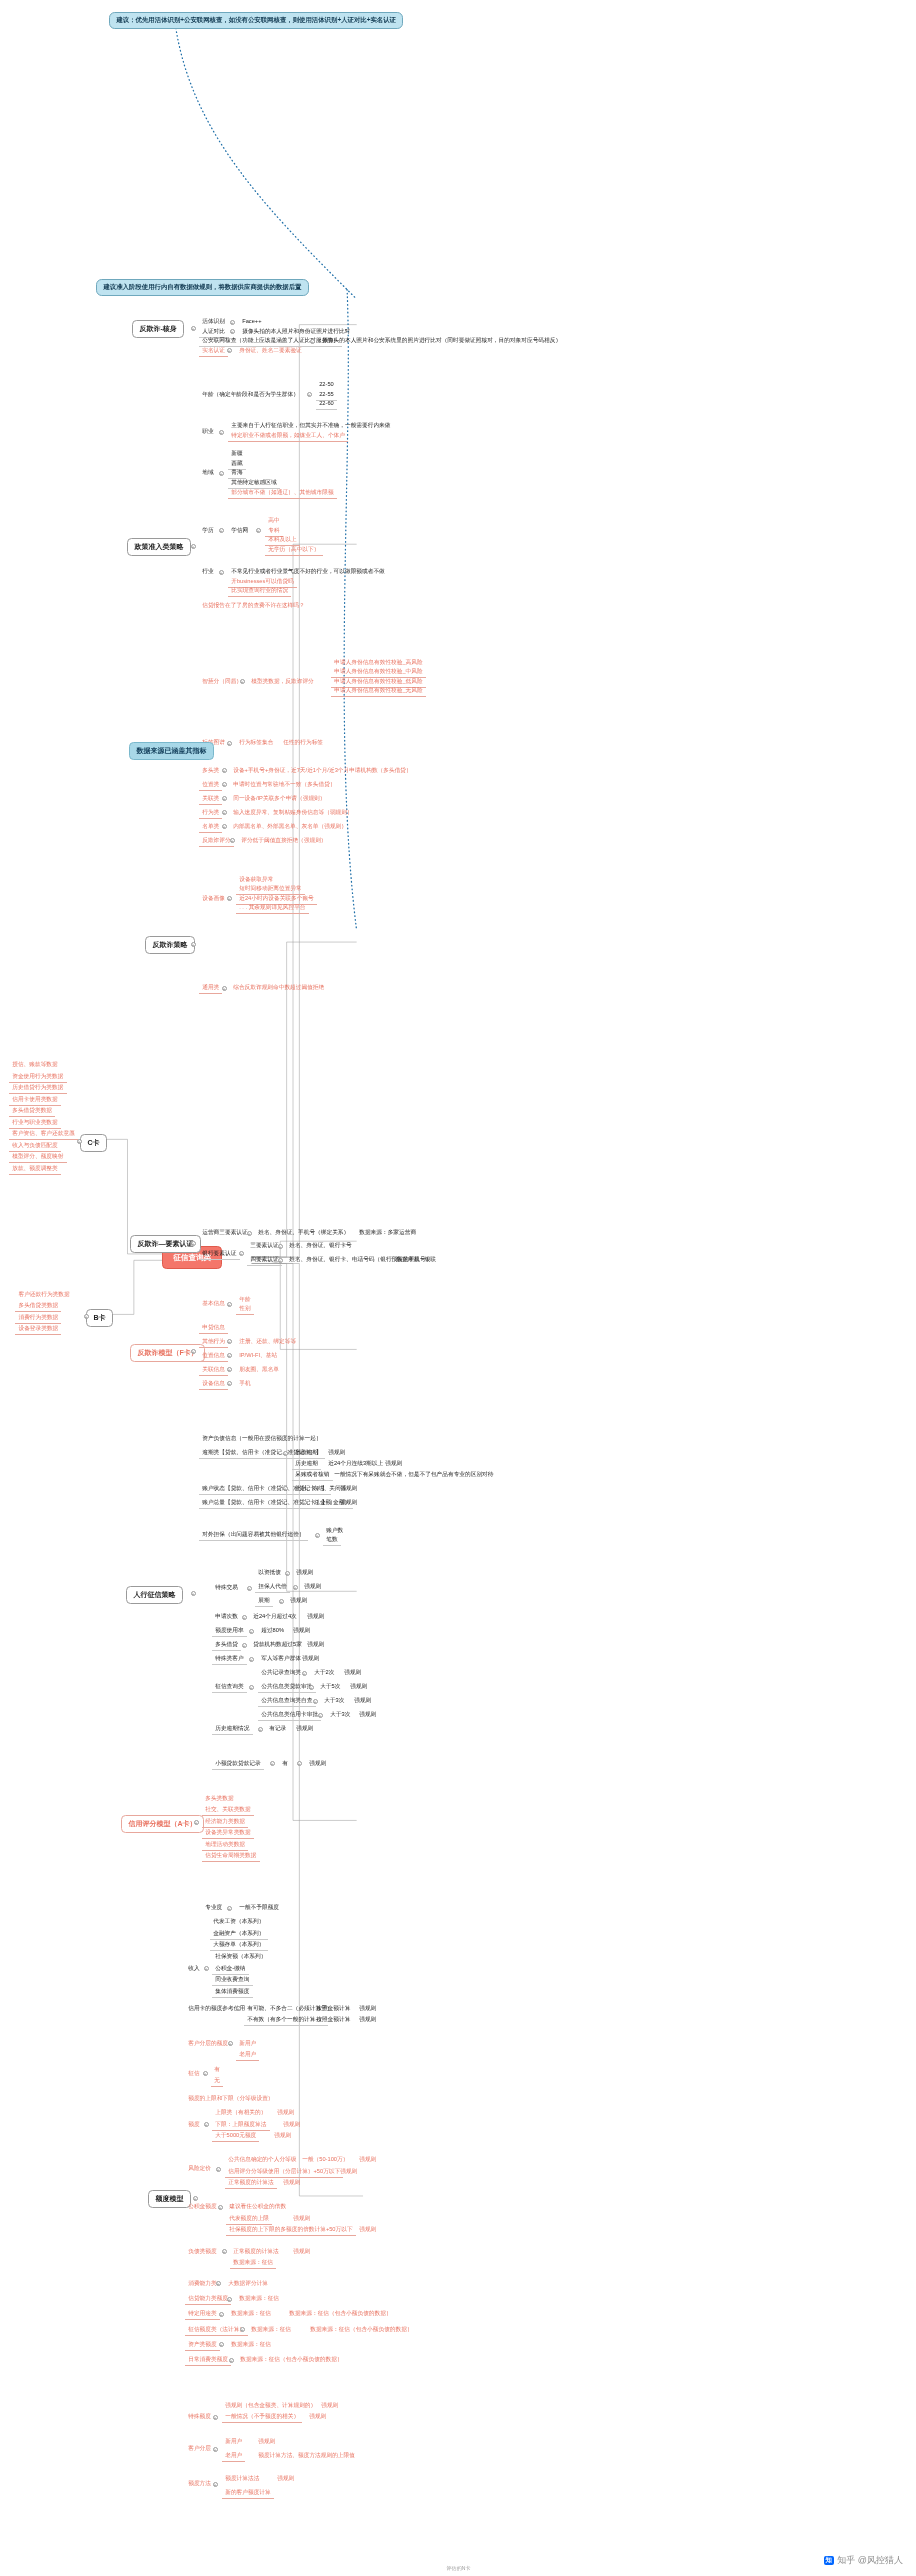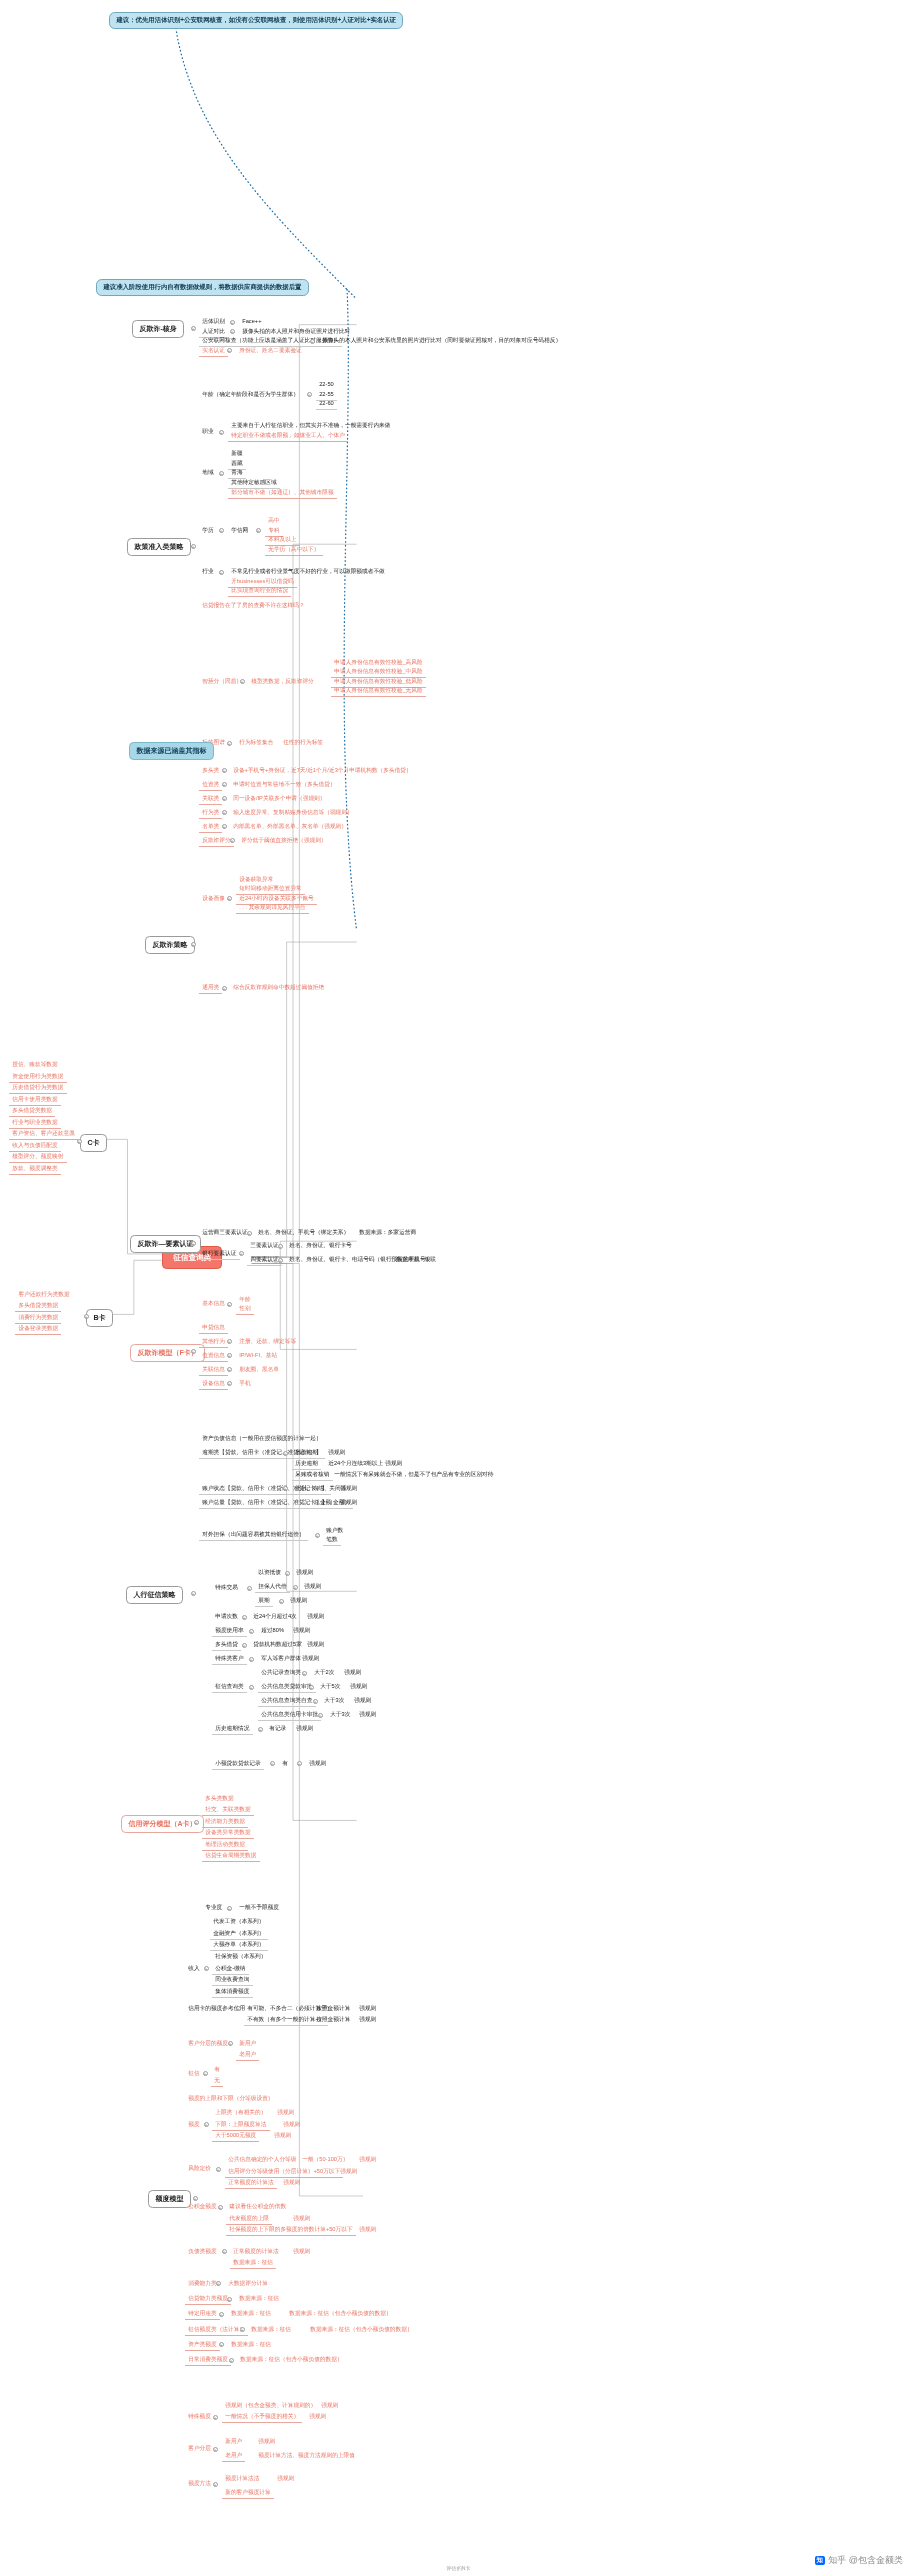--- a/index.html
+++ b/index.html
@@ -490,17 +490,17 @@
   <div class="node plain red" style="left:15.3px; top:1290px;">客户还款行为类数据</div>
   <div class="node under red" style="left:15.3px; top:1301px;">多头借贷类数据</div>
   <div class="node under red" style="left:15.3px; top:1313px;">消费行为类数据</div>
   <div class="node under red" style="left:15.3px; top:1324px;">设备登录类数据</div>
 
   <div class="node boxed lvl1 blue" style="left:129px; top:742px;">数据来源已涵盖其指标</div>
 
   <div class="pagefoot">评估的N卡</div>
   <div class="watermark">
     <span class="wm-logo">知</span>
-    <span>知乎 @包含金额类</span>
+    <span>知乎 @风控猎人</span>
   </div>
 
 </div>
 
 
 </body></html>

